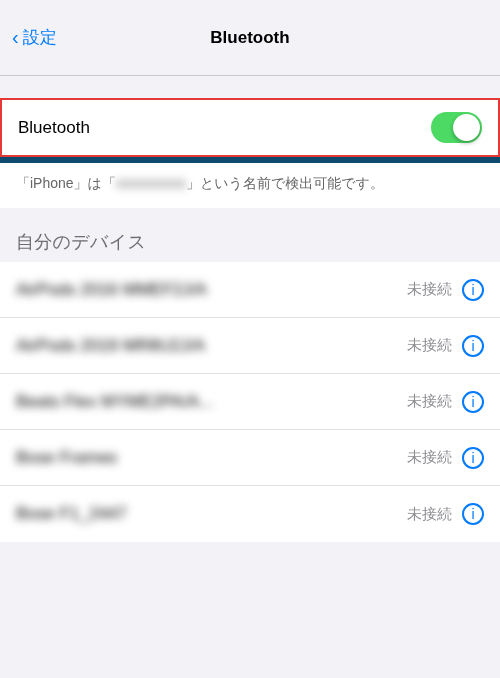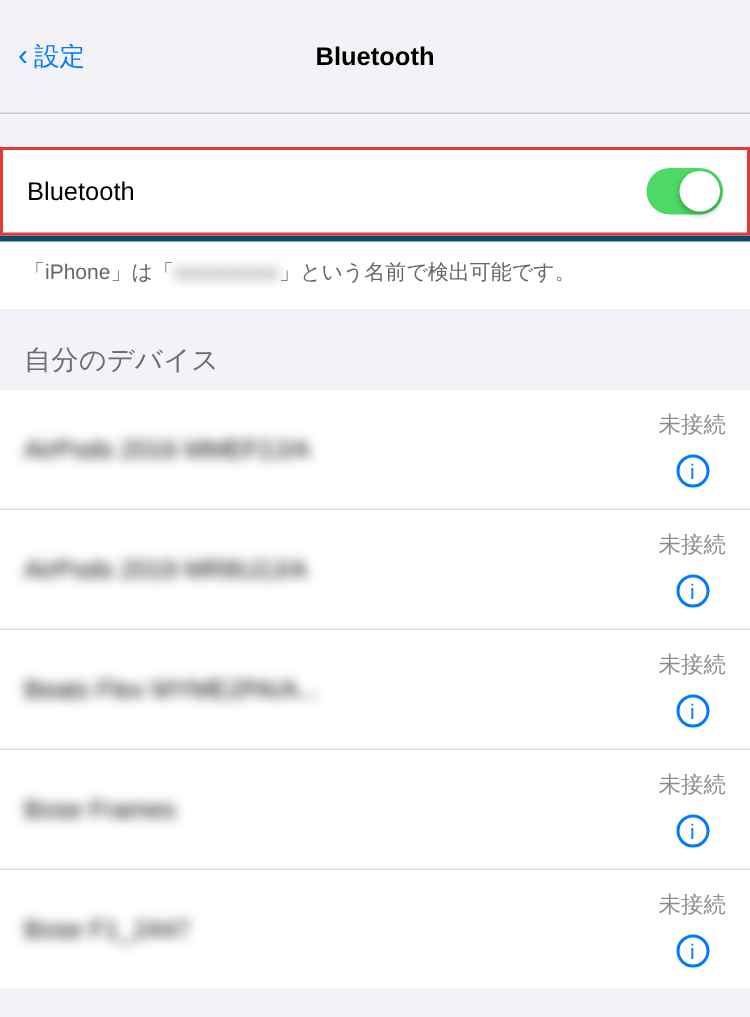--- a/index.html
+++ b/index.html
@@ -100,21 +100,21 @@
       border-radius: 50%;
       top: 2px;
       right: 2px;
       box-shadow: 0 2px 4px rgba(0,0,0,0.3);
     }
 
     
     .description-section {
       background: #fff;
       padding: 10px 16px 14px;
-      border-top: 4px solid #0c4a6e;
+      border-top: 6px solid #0c4a6e;
     }
 
     .description-text {
       font-size: 14px;
       color: #666;
       line-height: 1.5;
     }
 
     
     .section-header {
@@ -149,21 +149,20 @@
       flex: 1;
       
       filter: blur(4px);
       user-select: none;
     }
 
     .device-right {
       display: flex;
       align-items: center;
       gap: 10px;
-      flex-direction: column;
     }
 
     .device-status {
       font-size: 15px;
       color: #8e8e93;
     }
 
     .info-icon {
       width: 22px;
       height: 22px;

